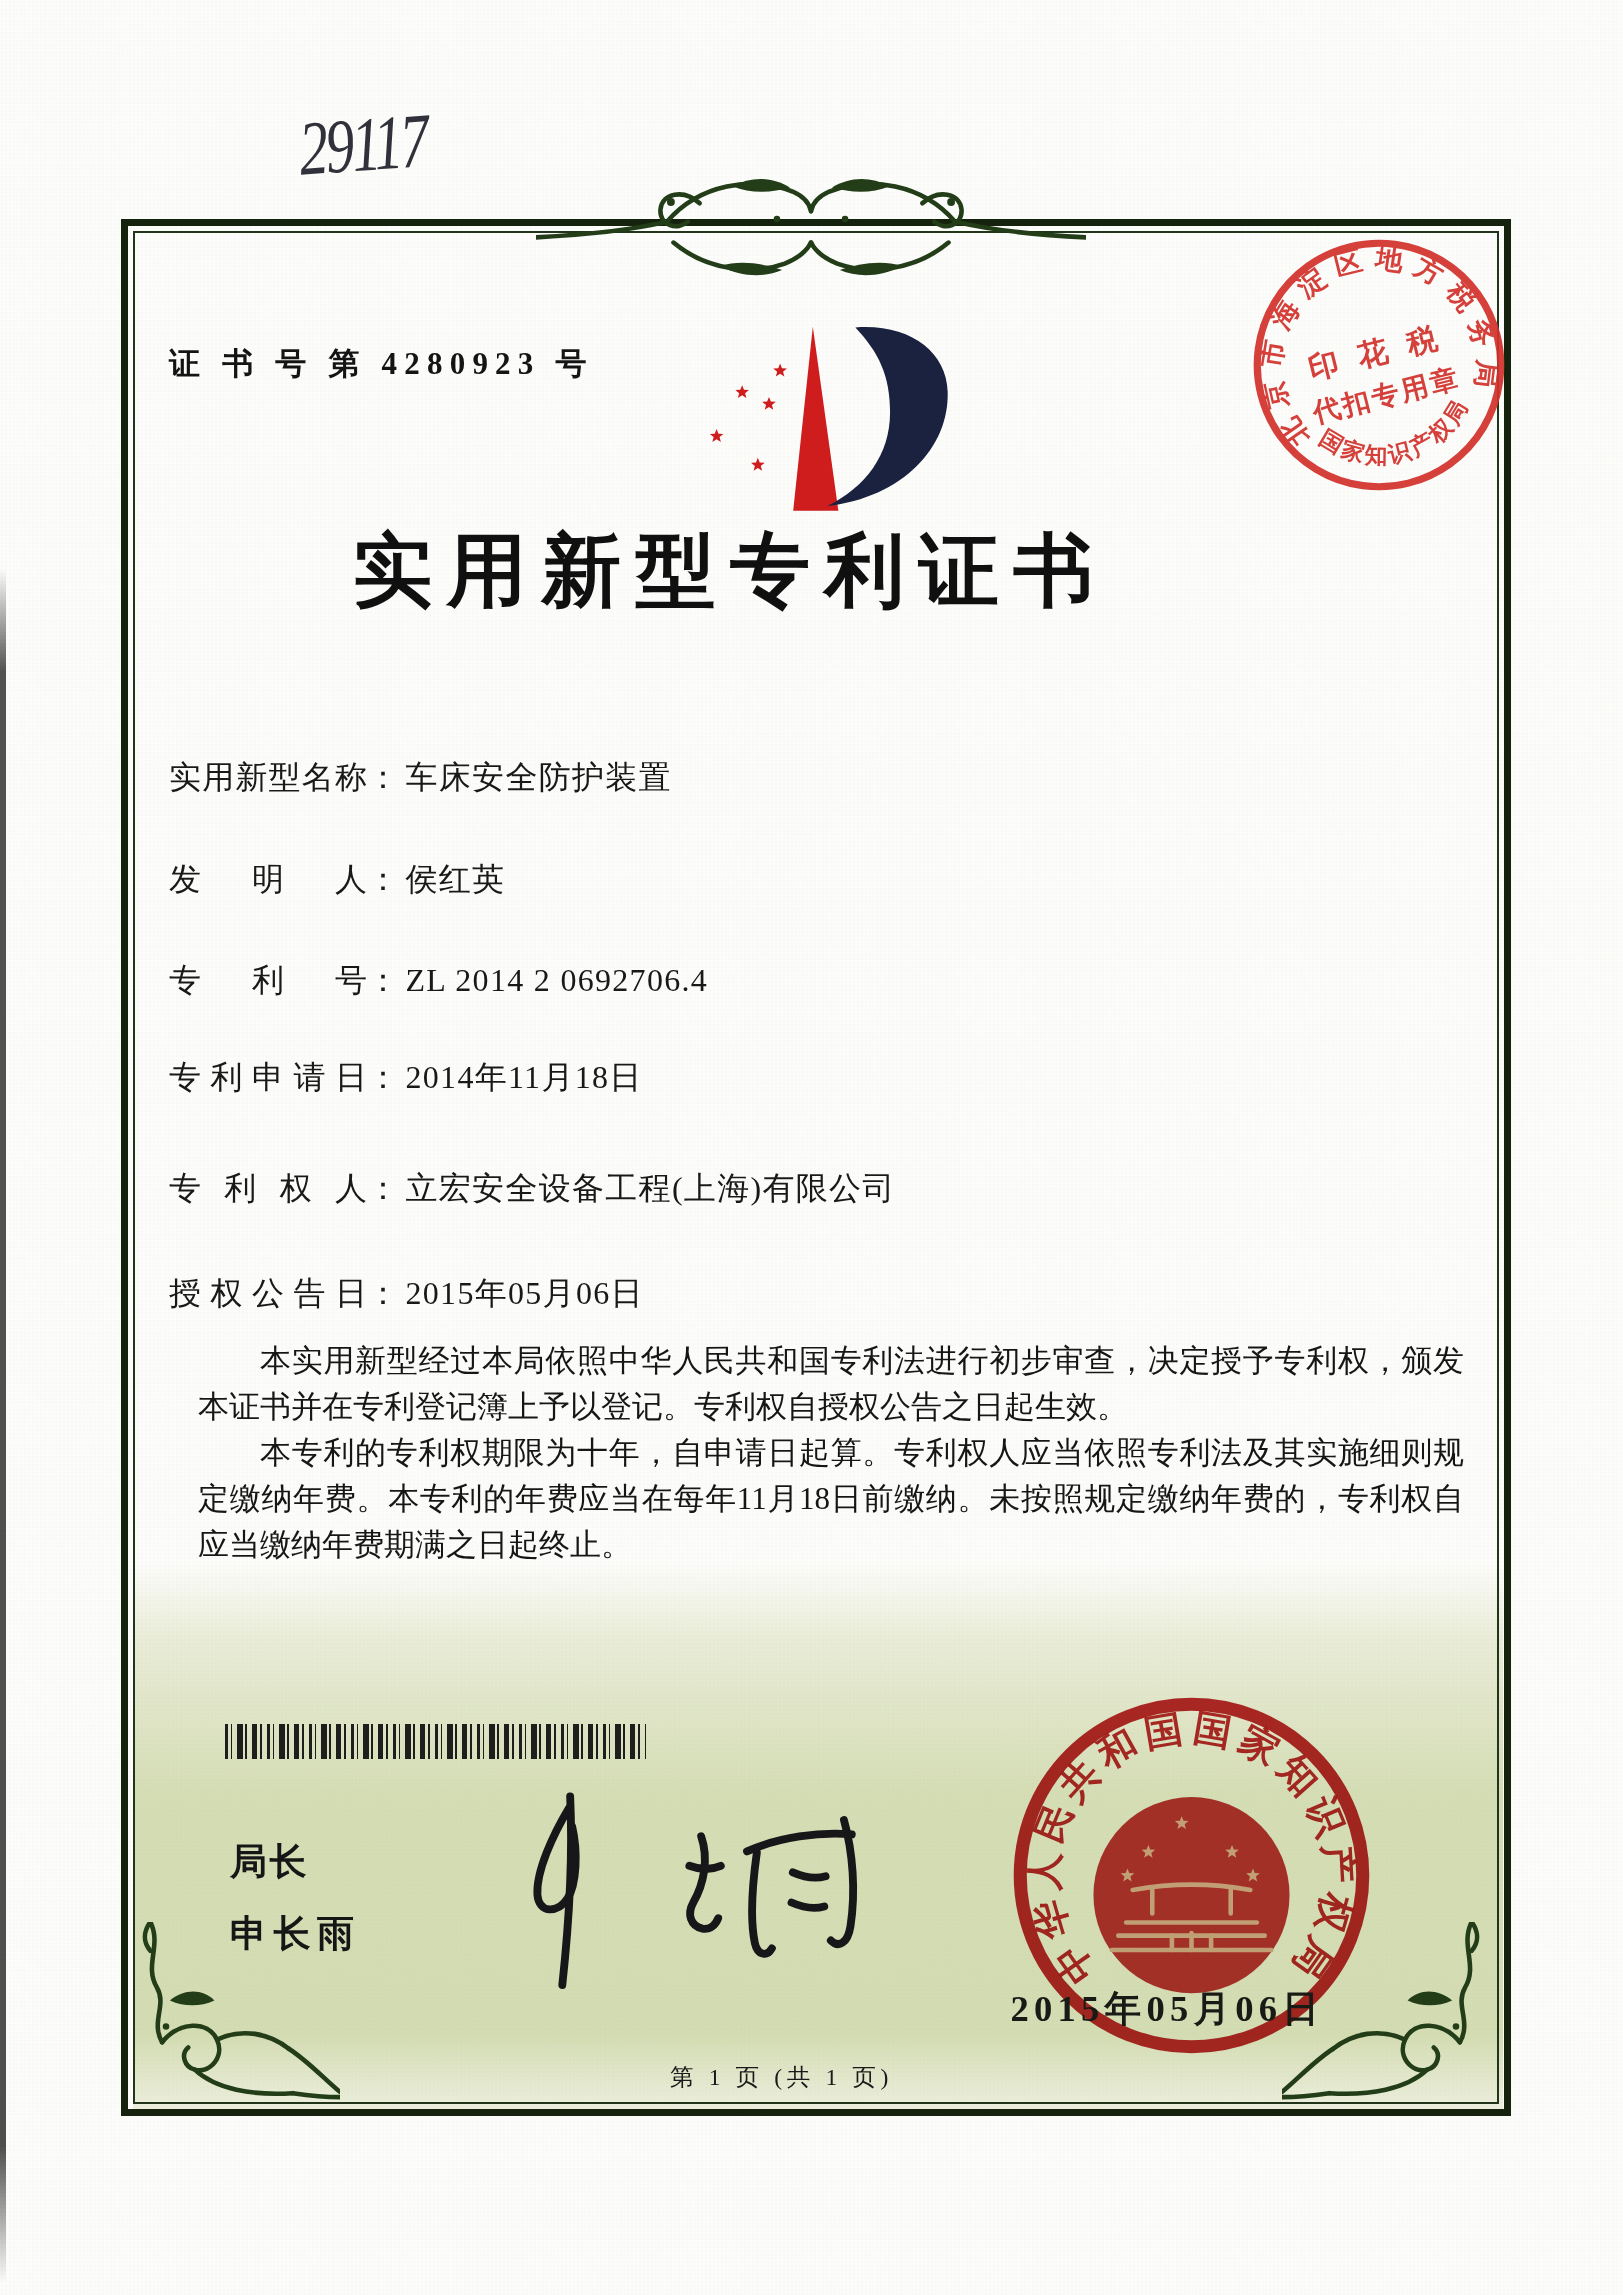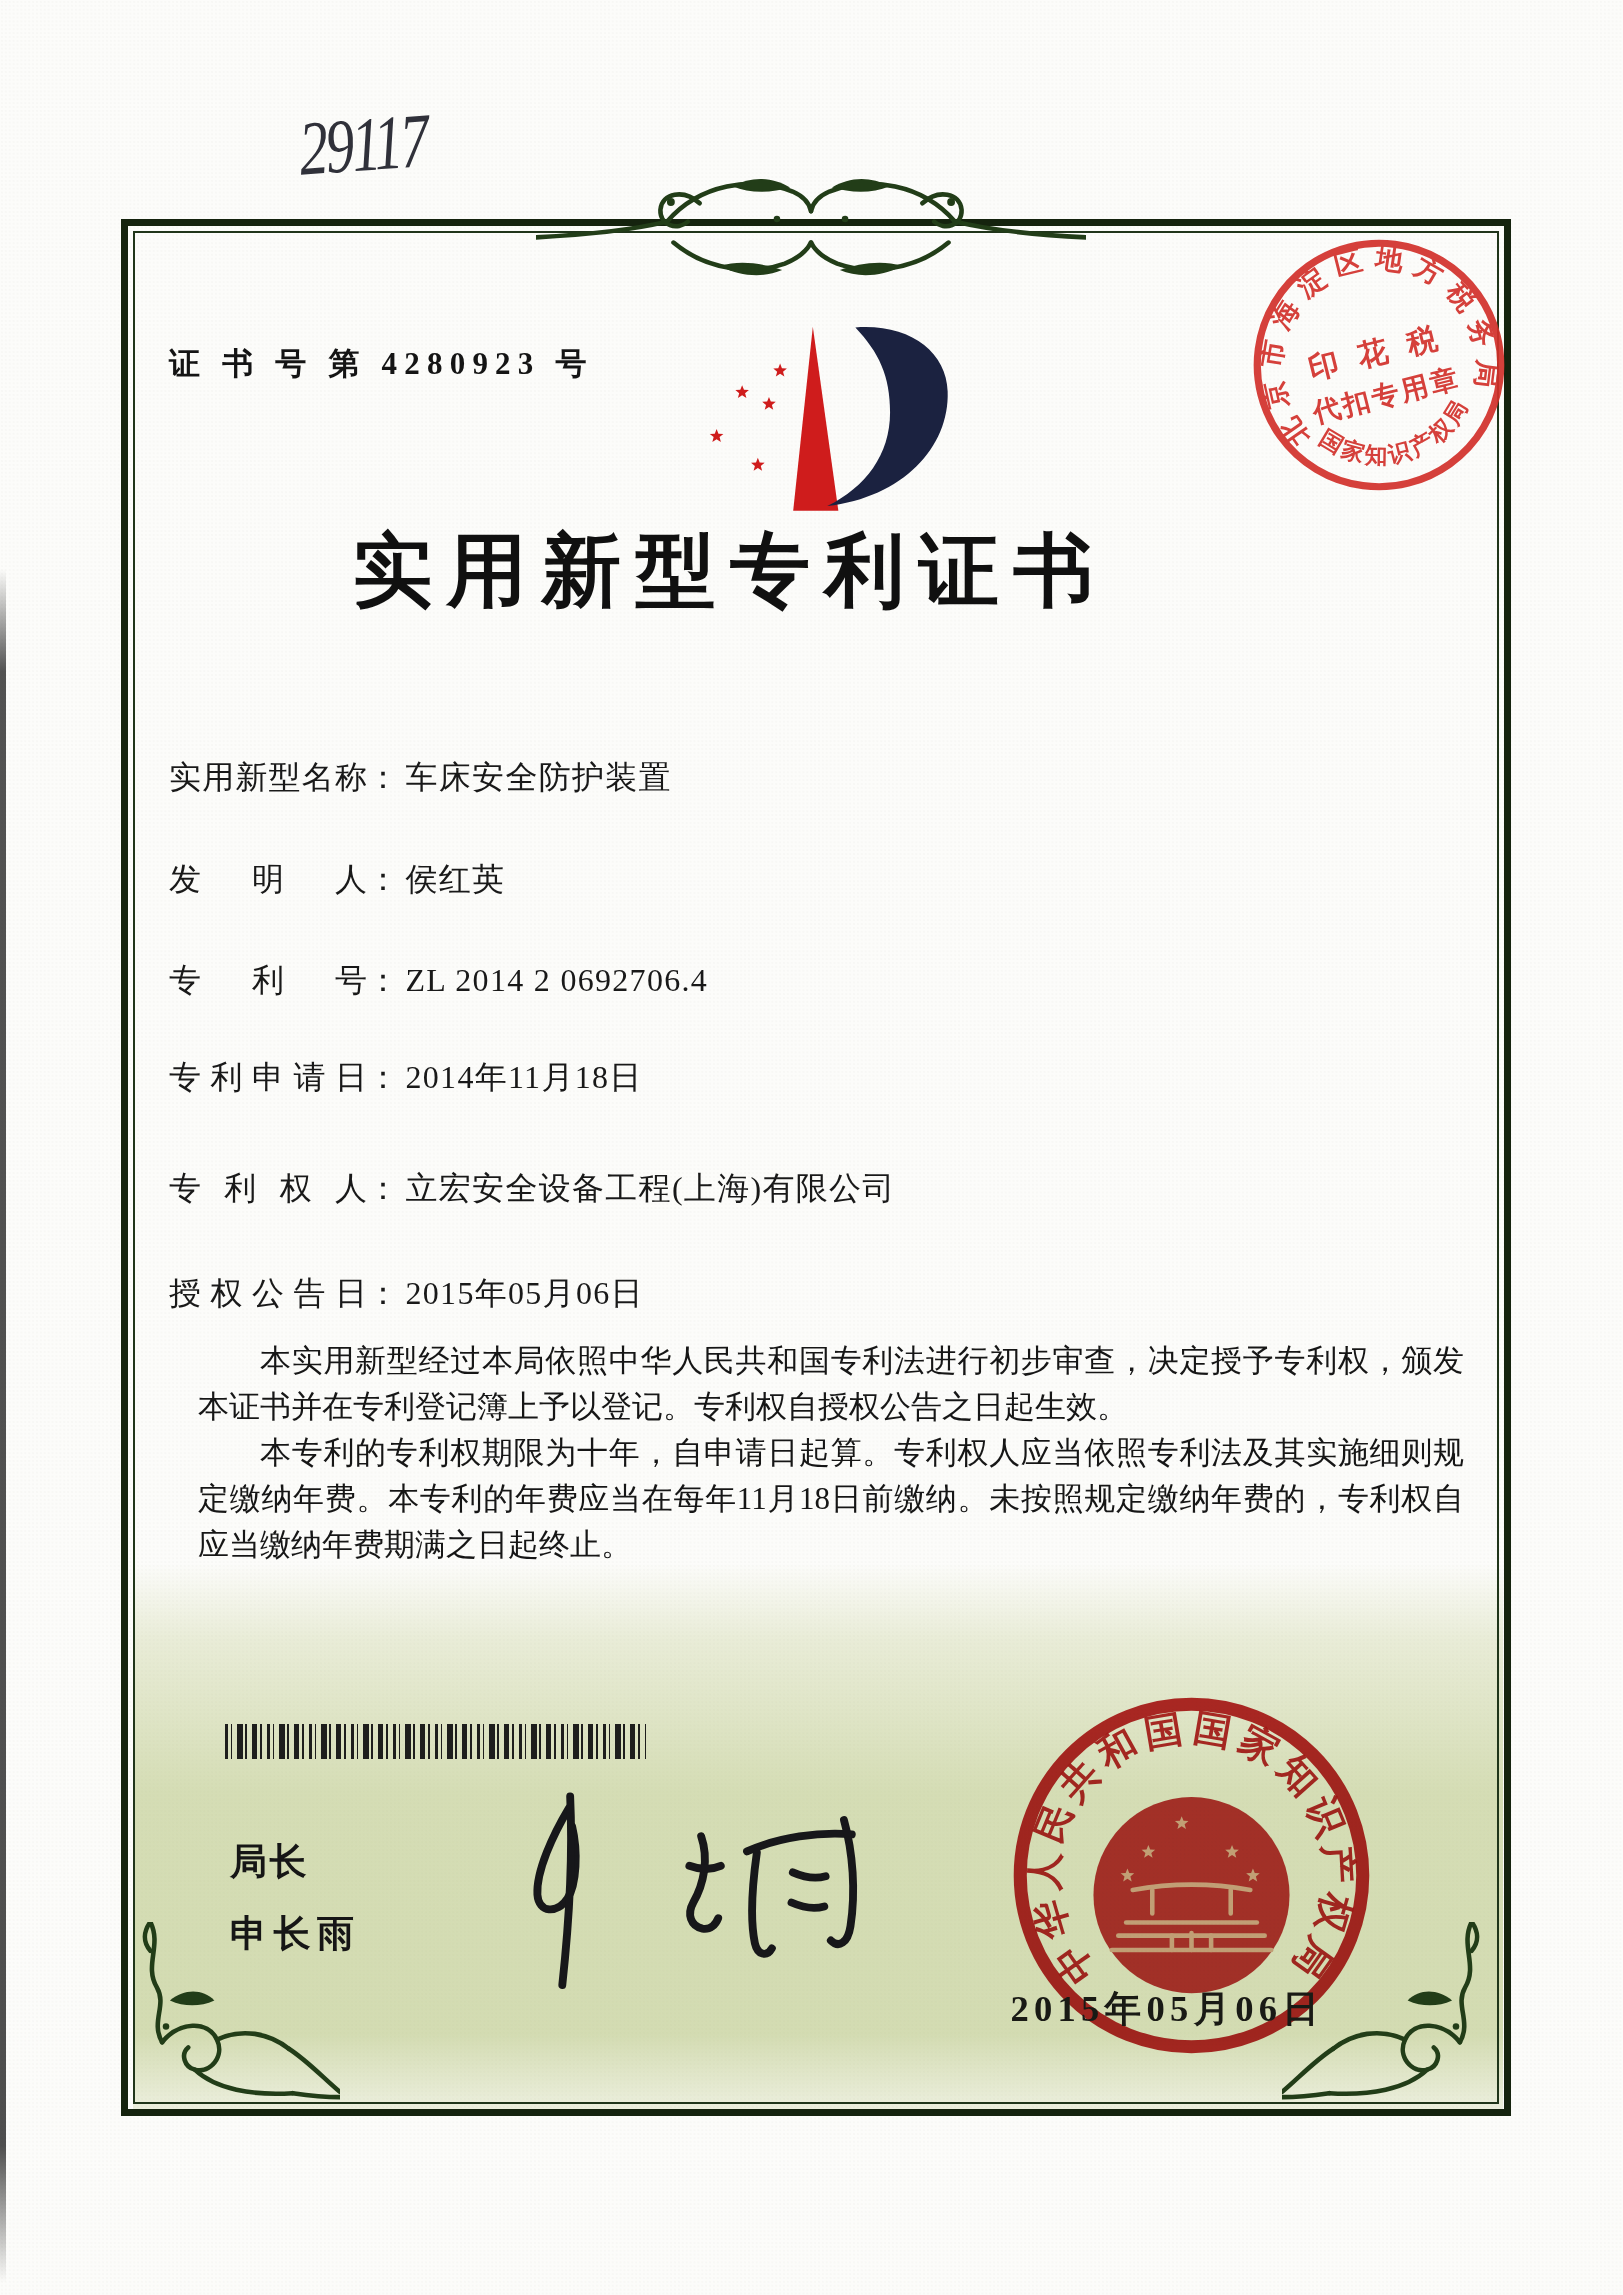--- a/index.html
+++ b/index.html
@@ -210,20 +210,21 @@
         <path d="M -60,-8 L -60,28 M 60,-8 L 60,28"></path>
         <path d="M -100,42 L 100,42"></path>
         <path d="M -112,62 L 112,62"></path>
         <path d="M -122,84 L 122,84"></path>
         <path d="M -30,84 L -30,62 M 30,84 L 30,62 M 0,84 L 0,58"></path>
       </g>
     </g>
     <text x="-37" y="222" text-anchor="middle" font-size="56" font-weight="600" fill="#1e1e1e" letter-spacing="8">2015年05月06日</text>
   </svg>
 
+  <div class="footer">第 1 页 (共 1 页)</div>
 
   <svg class="corner corner-left" width="216" height="196" viewBox="0 0 330 300">
     <use href="#corner-orn"></use>
   </svg>
   <svg class="corner corner-right" width="216" height="196" viewBox="0 0 330 300">
     <use href="#corner-orn"></use>
   </svg>
 
 </div>
 

